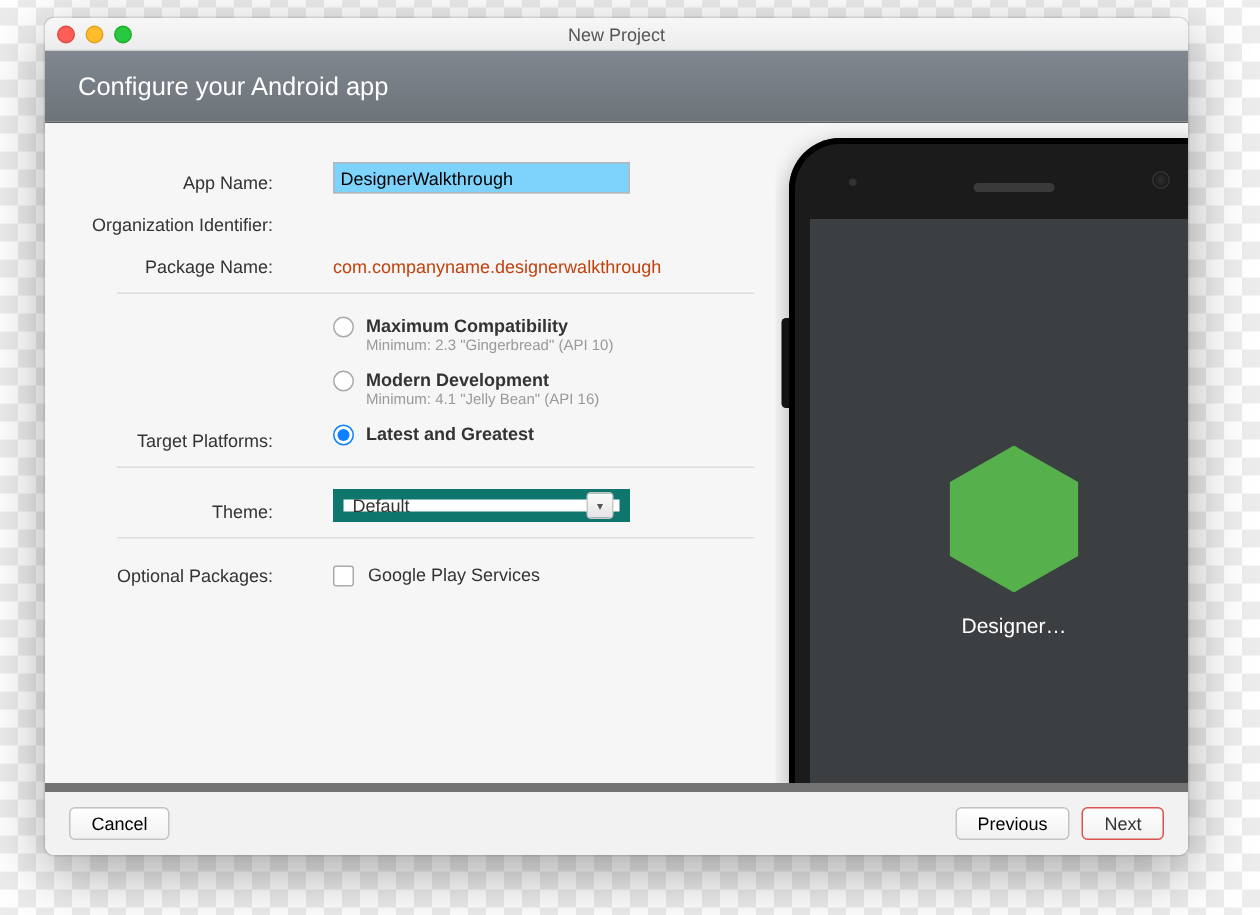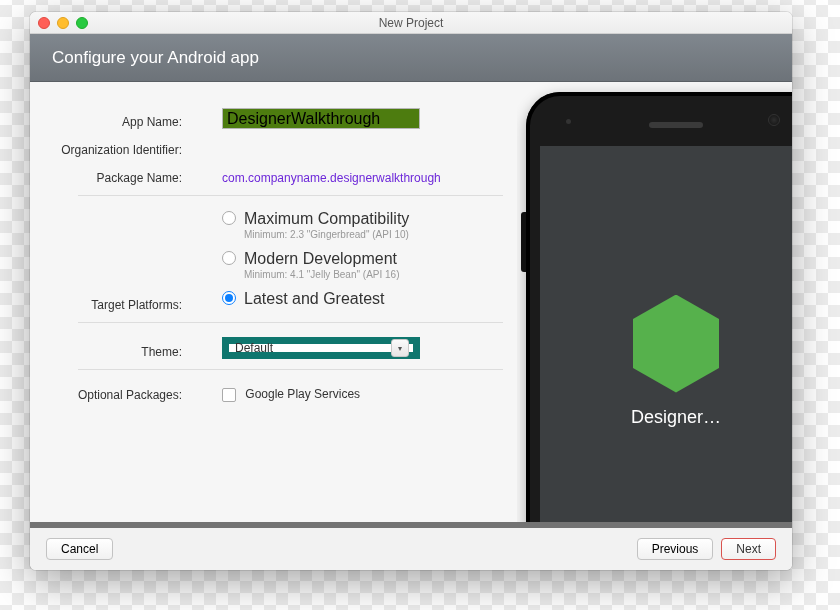--- a/index.html
+++ b/index.html
@@ -42,46 +42,46 @@
     .form {
       flex: 1; padding: 26px 14px 10px 10px;
     }
     .row { display: flex; align-items: flex-end; margin-bottom: 10px; gap: 32px; }
     .lbl {
       width: 150px; text-align: right; font-size: 12px; color: #333;
       padding-right: 8px; padding-top: 4px;
     }
     .ctl { flex: 1; font-size: 12px; color: #333; }
     input[type=text] {
-      width: 198px; height: 21px; font-size: 16px; padding: 2px 4px;
-      border: 1px solid #b7b7b7; border-radius: 0; background: #4d7c0f;
+      width: 198px; height: 21px; font-size: 12px; padding: 2px 4px;
+      border: 1px solid #b7b7b7; border-radius: 0; background: #7dd3fc;
     }
     .inline { display: flex; align-items: center; gap: 6px; }
     .info-icon {
       width: 15px; height: 15px; border-radius: 50%;
       background: #3ea0e8; color: #fff; font-size: 10px; font-weight: bold;
       display: inline-flex; align-items: center; justify-content: center;
       font-style: italic; font-family: serif;
     }
-    .pkg { color: #6d28d9; font-size: 12px; padding-top: 4px; }
+    .pkg { color: #c2410c; font-size: 12px; padding-top: 4px; }
     .hr {
       border: none; border-top: 1px solid #ddd;
       margin: 6px 0 14px 38px;
     }
     .radioitem { display: flex; gap: 8px; margin-bottom: 4px; align-items: flex-start; }
     .radio {
       width: 14px; height: 14px; border-radius: 50%;
       border: 1px solid #aaa; background: #fff; margin-top: 1px;
       display: inline-flex; align-items: center; justify-content: center;
     }
     .radio.checked { border-color: #0d80ff; }
     .radio.checked::after {
       content: ""; width: 8px; height: 8px; border-radius: 50%; background: #0d80ff;
     }
-    .radiolabel { font-size: 16px; }
+    .radiolabel { font-size: 12px; font-weight: bold; }
     .sub { font-size: 10px; color: #999; margin-top: 1px; margin-bottom: 6px; }
     .select {
       width: 198px; height: 22px; font-size: 12px;
       border: 7px solid #0f766e; background: #fff;
       display: flex; align-items: center; justify-content: space-between;
       padding: 0 4px 0 6px;
     }
     .select .arrow {
       width: 18px; height: 18px; background: linear-gradient(#fbfbfb,#e5e5e5);
       border: 1px solid #c7c7c7; border-radius: 3px;
@@ -113,21 +113,21 @@
       background: #333; border-radius: 50%; }
     .screen {
       width: 100%; height: 430px; background: #3c3f41;
       display: flex; flex-direction: column; align-items: center; justify-content: center;
       gap: 14px;
     }
     .hex {
       width: 86px; height: 98px; background: #56b14c;
       clip-path: polygon(50% 0, 100% 25%, 100% 75%, 50% 100%, 0 75%, 0 25%);
     }
-    .appname { color: #fff; font-size: 18px; }
+    .appname { color: #fff; font-size: 14px; }
     .footer {
       position: absolute; bottom: 0; left: 0; right: 0; height: 48px;
       background: #f2f2f2; border-top: 6px solid #737373;
       display: flex; align-items: center; padding: 0 16px; gap: 8px;
     }
     .btn {
       height: 22px; padding: 0 14px; font-size: 12px;
       background: linear-gradient(#fff,#f1f1f1);
       border: 1px solid #c3c3c3; border-radius: 4px;
       display: inline-flex; align-items: center; cursor: pointer;

